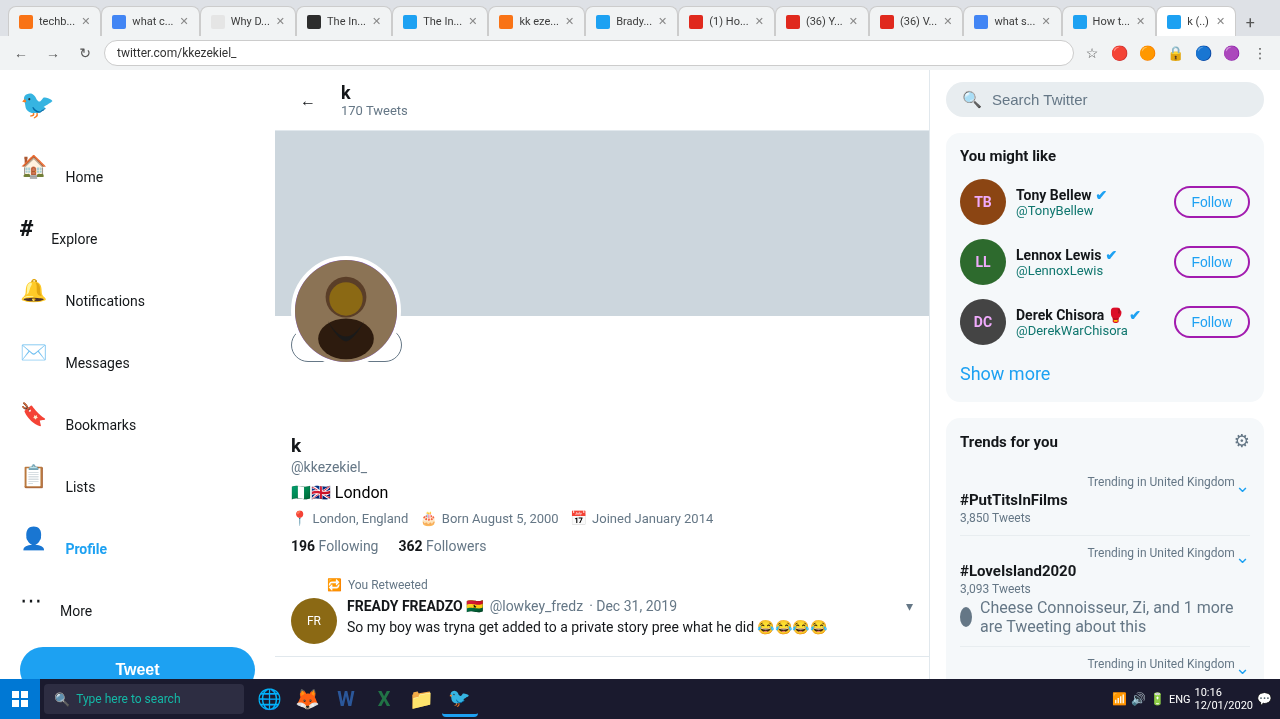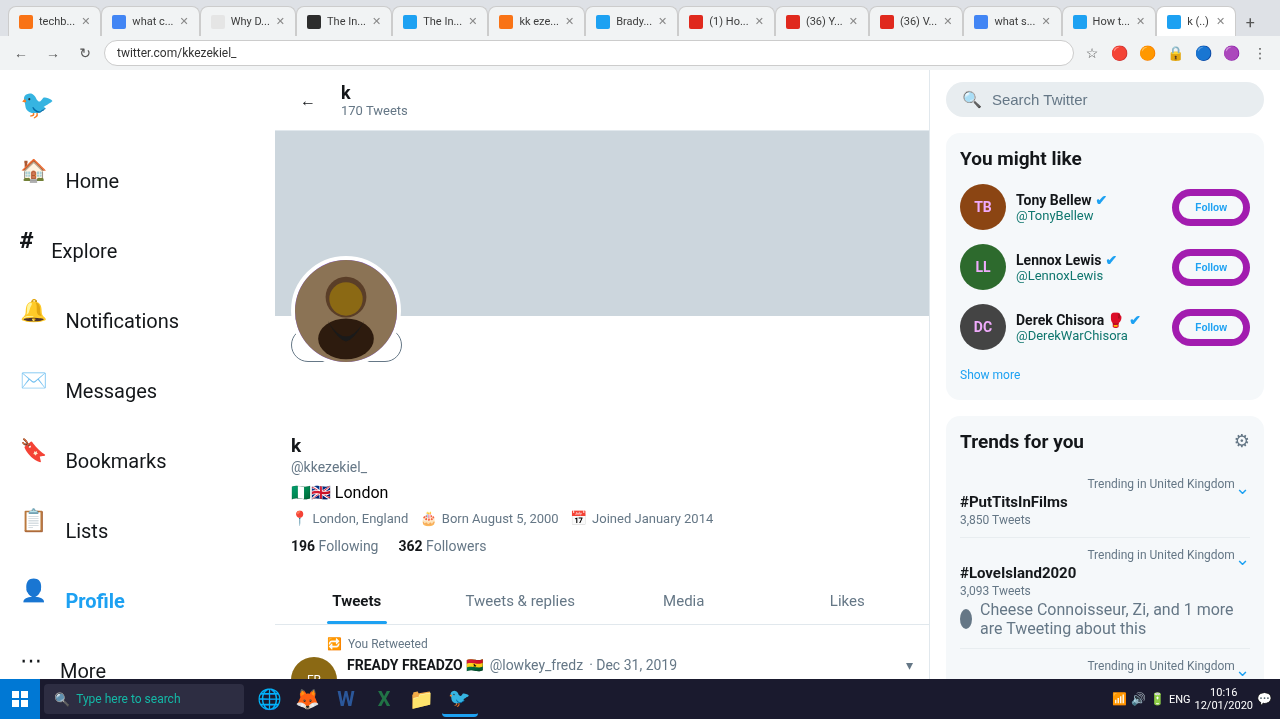--- a/index.html
+++ b/index.html
@@ -34,21 +34,21 @@
     .main-layout { display: flex; height: calc(719px - 70px - 40px); }
 
     
     .sidebar { width: 275px; display: flex; flex-direction: column; padding: 8px 0; border-right: none; overflow-y: auto; }
     .sidebar-logo { padding: 10px 20px; margin-bottom: 4px; }
     .twitter-logo { color: #1da1f2; font-size: 28px; }
     .nav-item { display: flex; align-items: center; gap: 18px; padding: 12px 20px; border-radius: 30px; cursor: pointer; width: fit-content; min-width: 180px; }
     .nav-item.active { font-weight: bold; color: #1da1f2; }
     .nav-icon { font-size: 22px; color: #14171a; }
     .nav-item.active .nav-icon { color: #1da1f2; }
-    .nav-label { font-size: 20px; color: #14171a; font-weight: 400; margin-top: 22px; }
+    .nav-label { font-size: 14px; color: #14171a; font-weight: 400; margin-top: 22px; }
     .nav-item.active .nav-label { color: #1da1f2; font-weight: 700; }
     .tweet-btn { margin: 16px 20px; background: #1da1f2; color: #fff; border: none; border-radius: 30px; padding: 14px 30px; font-size: 16px; font-weight: bold; cursor: pointer; width: calc(100% - 40px); }
 
     
     .main-content { flex: 1; overflow-y: auto; border-right: 1px solid #e1e8ed; }
 
     
     .profile-header-bar { display: flex; align-items: center; gap: 16px; padding: 12px 16px; border-bottom: 1px solid #e1e8ed; }
     .back-btn { width: 34px; height: 34px; border-radius: 50%; display: flex; align-items: center; justify-content: center; cursor: pointer; font-size: 16px; color: #14171a; }
     .header-name { font-weight: bold; font-size: 18px; color: #14171a; }
@@ -96,31 +96,31 @@
     .tweet-text { font-size: 14px; color: #14171a; line-height: 1.4; margin-top: 4px; }
 
     
     .right-sidebar { width: 350px; padding: 12px 16px; overflow-y: auto; }
     .search-box { display: flex; align-items: center; background: #e8edf0; border-radius: 25px; padding: 8px 16px; gap: 10px; margin-bottom: 16px; }
     .search-icon-right { color: #657786; font-size: 16px; }
     .search-input { background: transparent; border: none; outline: none; font-size: 15px; color: #14171a; flex: 1; }
     .search-input::placeholder { color: #657786; }
 
     .widget-card { background: #f5f8fa; border-radius: 14px; padding: 14px; margin-bottom: 16px; }
-    .widget-title { font-size: 19px; font-weight: bold; color: #14171a; margin-bottom: 14px; }
+    .widget-title { font-size: 15px; font-weight: bold; color: #14171a; margin-bottom: 14px; }
 
     .suggest-item { display: flex; align-items: center; gap: 10px; margin-bottom: 14px; }
     .suggest-avatar { width: 46px; height: 46px; border-radius: 50%; background: #ccc; flex-shrink: 0; overflow: hidden; display: flex; align-items: center; justify-content: center; color: #f0abfc; font-weight: bold; }
     .suggest-info { flex: 1; }
     .suggest-name { font-size: 14px; font-weight: bold; color: #14171a; display: flex; align-items: center; gap: 4px; }
     .verified { color: #1da1f2; font-size: 14px; }
     .suggest-handle { font-size: 13px; color: #0f766e; }
-    .follow-btn { border: 7px solid #a21caf; background: transparent; color: #1da1f2; border-radius: 20px; padding: 6px 16px; font-size: 10px; font-weight: bold; cursor: pointer; flex-shrink: 0; }
-
-    .show-more { color: #1da1f2; font-size: 12px; cursor: pointer; padding: 4px 0; }
+    .follow-btn { border: 2px solid #a21caf; background: transparent; color: #1da1f2; border-radius: 20px; padding: 6px 16px; font-size: 14px; font-weight: normal; cursor: pointer; flex-shrink: 0; }
+
+    .show-more { color: #1da1f2; font-size: 18px; cursor: pointer; padding: 4px 0; }
 
     .trends-item { padding: 10px 0; border-bottom: 1px solid #e8edf0; }
     .trends-item:last-child { border-bottom: none; }
     .trends-location { font-size: 12px; color: #657786; text-align: right; }
     .trends-tag { font-size: 15px; font-weight: bold; color: #14171a; margin: 2px 0; }
     .trends-count { font-size: 12px; color: #657786; }
     .trends-item-row { display: flex; align-items: flex-start; }
     .trends-info { flex: 1; }
     .trends-chevron { color: #1da1f2; cursor: pointer; font-size: 18px; }
     .trends-avatar-small { width: 20px; height: 20px; border-radius: 50%; background: #657786; overflow: hidden; margin-right: 4px; }
@@ -314,26 +314,20 @@
           <span class="stat-count">196</span>
           <span class="stat-label"> <span>Following</span></span>
         </div>
         <div class="stat-item">
           <span class="stat-count">362</span>
           <span class="stat-label"> <span>Followers</span></span>
         </div>
       </div>
     </div>
 
-    <div class="profile-tabs">
-      <div class="tab-item active">Tweets</div>
-      <div class="tab-item">Tweets &amp; replies</div>
-      <div class="tab-item">Media</div>
-      <div class="tab-item">Likes</div>
-    </div>
 
     <div class="tweet">
       <div class="retweet-label">
         <span>🔁</span>
         <span>You Retweeted</span>
       </div>
       <div class="tweet-inner">
         <div class="tweet-avatar" style="background:#8b6914; font-size:12px; color:#fff; text-align:center; line-height:46px;">FR</div>
         <div class="tweet-body">
           <div class="tweet-user-row">
@@ -460,19 +454,19 @@
     <div class="taskbar-app" style="font-size:20px;color:#2b579a;font-weight:bold;">W</div>
     <div class="taskbar-app" style="font-size:20px;color:#217346;font-weight:bold;">X</div>
     <div class="taskbar-app" style="font-size:20px;">📁</div>
     <div class="taskbar-app active" style="font-size:18px;color:#1da1f2;">🐦</div>
   </div>
   <div class="taskbar-sys">
     <span class="sys-icon">📶</span>
     <span class="sys-icon">🔊</span>
     <span class="sys-icon">🔋</span>
     <span style="font-size:11px;">ENG</span>
-    <div style="text-align:center;">
+    <div style="text-align:left;">
       <div style="font-size:11px;line-height:1.2;">10:16</div>
       <div style="font-size:11px;line-height:1.2;">12/01/2020</div>
     </div>
     <span class="sys-icon">💬</span>
   </div>
 </div>
 
 </body></html>

